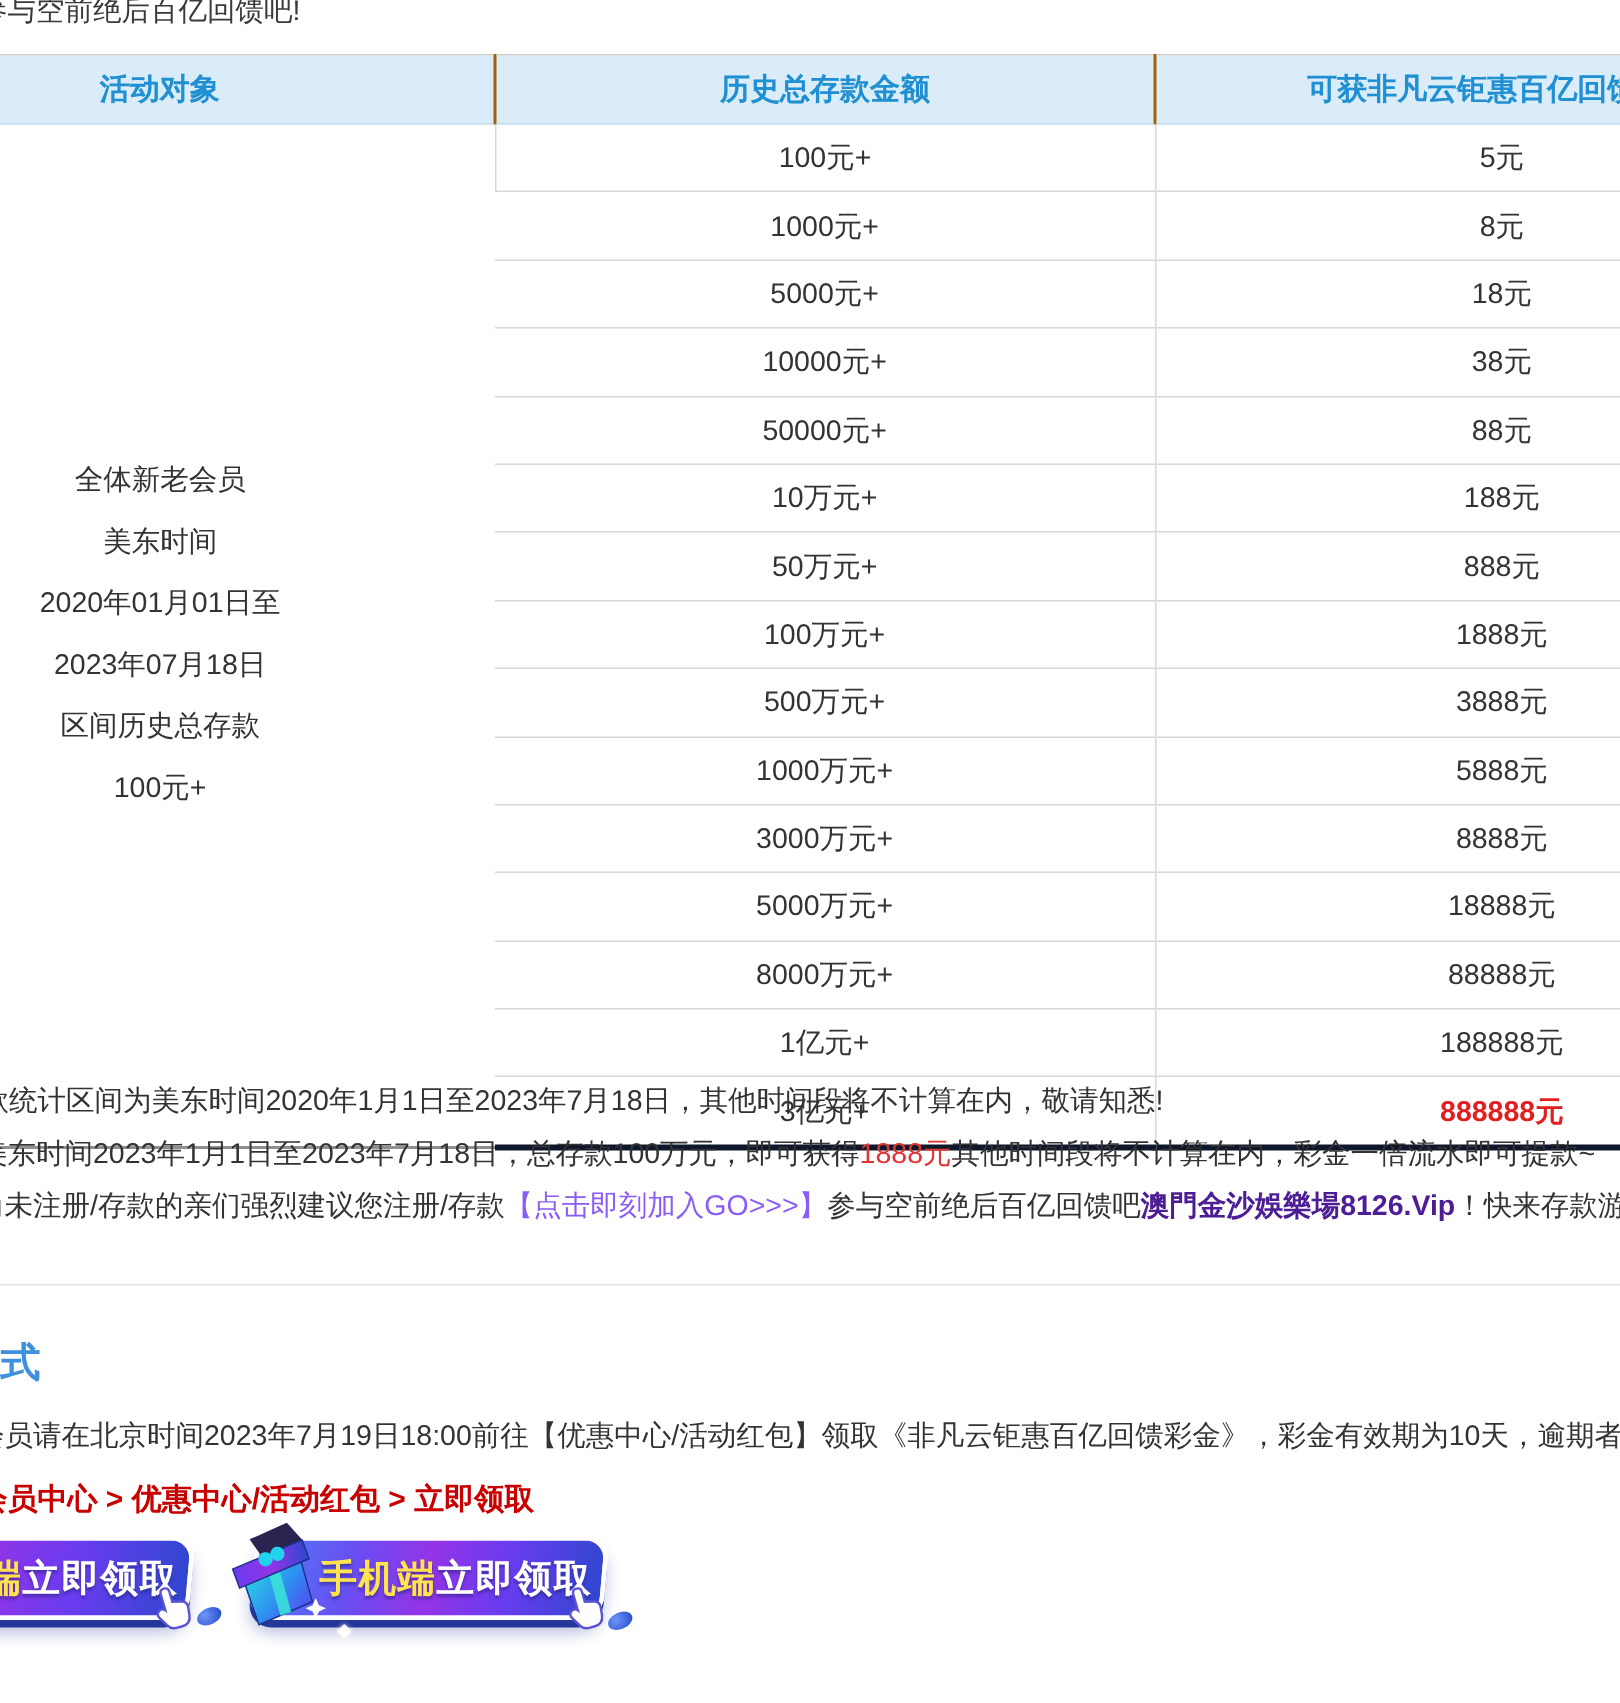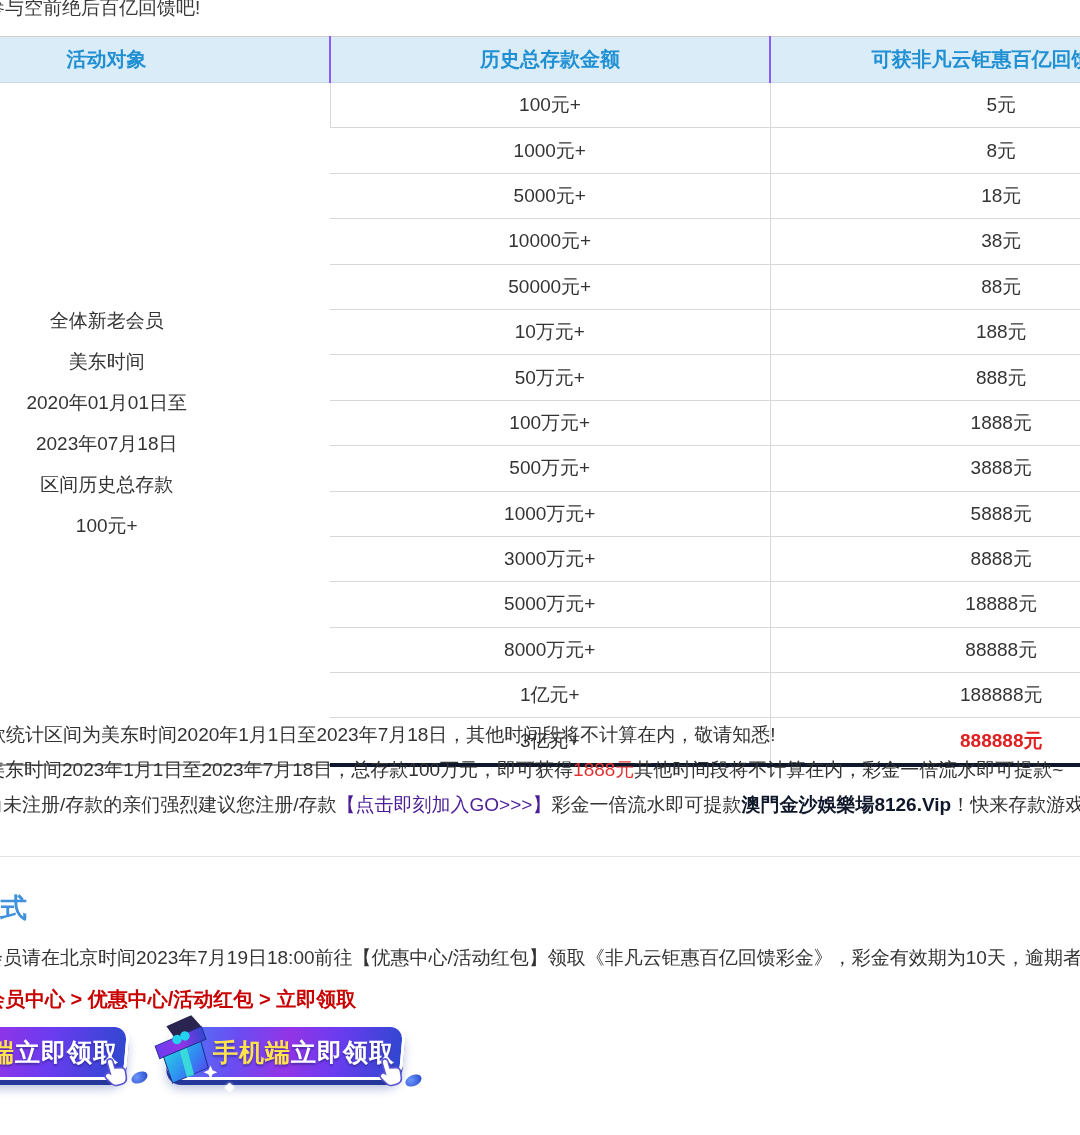--- a/index.html
+++ b/index.html
@@ -11,40 +11,40 @@
   .intro{position:absolute;top:-4px;left:-14px;font-size:19px;line-height:24px;white-space:nowrap;color:#3a3a3a;}
 
   
   table.reward{
     position:absolute;top:36px;left:-116px;width:1348px;
     border-collapse:collapse;table-layout:fixed;font-size:19px;color:#333;
   }
   table.reward col.c1{width:446px;} table.reward col.c2{width:440px;} table.reward col.c3{width:462px;}
   table.reward th{
     height:43px;background:#d9ecf8;color:#2090d3;font-weight:bold;font-size:20px;
-    border-top:1px solid #cfcfcf;border-bottom:1px solid #c5daea;border-left:2px solid #8b5cf6;
+    border-top:1px solid #cfcfcf;border-bottom:1px solid #c5daea;border-left:2px solid #a16207;
     text-align:center;
   }
   table.reward th:first-child{border-left:none;}
   table.reward td{
     height:42.4px;text-align:center;vertical-align:middle;
     border-bottom:1px solid #d8d8d8;border-left:1px solid #d8d8d8;
   }
   table.reward td:first-child{border-left:none;}
   table.reward tr:last-child td{border-bottom:4px solid #0f172a;}
   td.audience-cell{border-bottom:2px solid #8f8f8f !important;}
   td.audience-cell .aud-line{line-height:41px;}
   td.bonus-hot{color:#e02020;font-weight:bold;}
 
   
   .note{position:absolute;font-size:19px;line-height:22px;white-space:nowrap;color:#333;}
   .seg-normal{color:#333;}
   .seg-red{color:#e03333;}
-  .seg-redlink{color:#4c1d95;cursor:pointer;}
-  .seg-bold{color:#0f172a;font-weight:bold;}
+  .seg-redlink{color:#8b5cf6;cursor:pointer;}
+  .seg-bold{color:#4c1d95;font-weight:bold;}
   #note1{top:724px;left:-13px;}
   #note2{top:759px;left:-14px;}
   #note3{top:794px;left:-16px;}
 
   .divider{position:absolute;top:856px;left:0;width:1080px;height:0;border-top:1px solid #e3e3e3;}
 
   .section-title{position:absolute;top:890px;left:-81px;font-size:27px;font-weight:bold;color:#3f90dd;white-space:nowrap;}
   #note4{top:947px;left:-16px;}
   .claim-path{position:absolute;top:986px;left:-15px;font-size:20px;font-weight:bold;color:#c80000;white-space:nowrap;}
 
@@ -163,21 +163,21 @@
         </tr>
         <tr>
           <td>3亿元+</td>
           <td class="bonus-hot">888888元</td>
         </tr>
       </tbody>
   </table>
 
   <div class="note" id="note1"><span class="seg-normal">款统计区间为美东时间2020年1月1日至2023年7月18日，其他时间段将不计算在内，敬请知悉!</span></div>
   <div class="note" id="note2"><span class="seg-normal">美东时间2023年1月1日至2023年7月18日，总存款100万元，即可获得</span><span class="seg-red">1888元</span><span class="seg-normal">其他时间段将不计算在内，彩金一倍流水即可提款~</span></div>
-  <div class="note" id="note3"><span class="seg-normal">尚未注册/存款的亲们强烈建议您注册/存款</span><span class="seg-redlink">【点击即刻加入GO&gt;&gt;&gt;】</span><span class="seg-normal">彩金一倍流水即可提款</span><span class="seg-bold">澳門金沙娛樂場8126.Vip</span><span class="seg-normal">！快来存款游戏，钜惠豪礼</span></div>
+  <div class="note" id="note3"><span class="seg-normal">尚未注册/存款的亲们强烈建议您注册/存款</span><span class="seg-redlink">【点击即刻加入GO&gt;&gt;&gt;】</span><span class="seg-normal">参与空前绝后百亿回馈吧</span><span class="seg-bold">澳門金沙娛樂場8126.Vip</span><span class="seg-normal">！快来存款游戏，钜惠豪礼</span></div>
 
   <div class="divider"></div>
 
   <div class="section-title">领取方式</div>
 
   <div class="note" id="note4"><span class="seg-normal">会员请在北京时间2023年7月19日18:00前往【优惠中心/活动红包】领取《非凡云钜惠百亿回馈彩金》，彩金有效期为10天，逾期者被视为自动放弃</span></div>
 
   <div class="claim-path">会员中心 &gt; 优惠中心/活动红包 &gt; 立即领取</div>
 
   <div class="btn-body" id="btn-pc">

